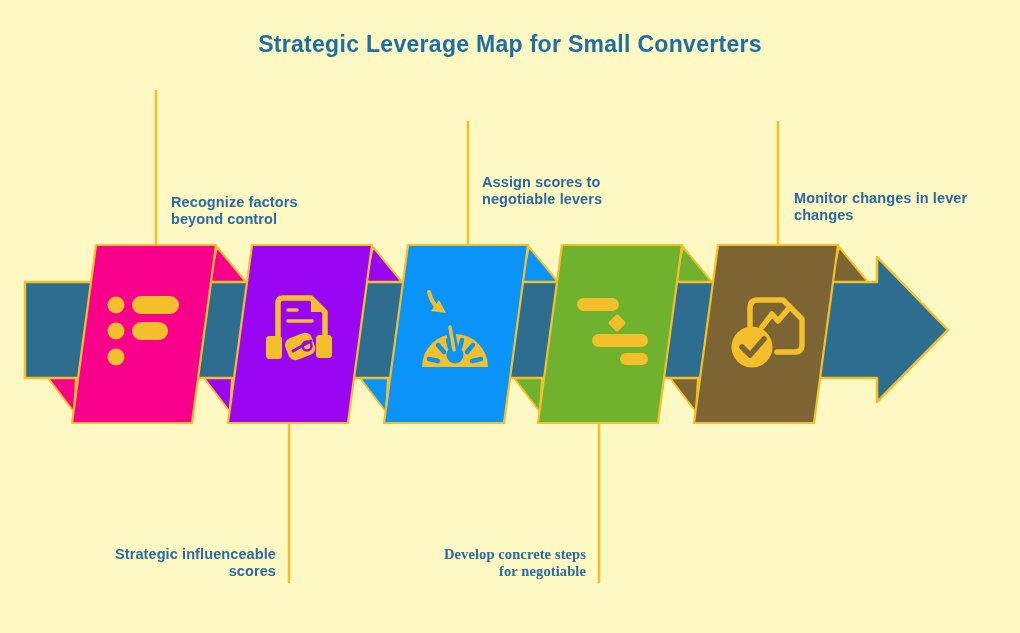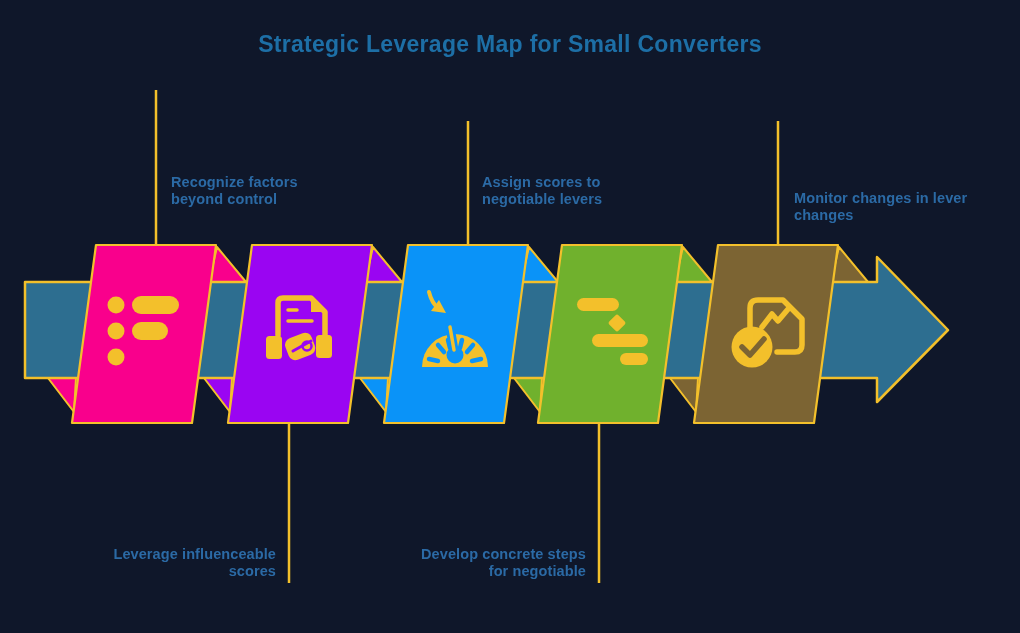--- a/index.html
+++ b/index.html
@@ -1,19 +1,19 @@
 <!DOCTYPE html>
 <html><head>
 <meta charset="utf-8">
 <style>
   html,body{margin:0;padding:0;background:#ffffff;}
   #stage{
     position:relative;
     width:1020px;height:633px;
-    background:#0f172a;
+    background:#fef9c3;
     overflow:hidden;
     font-family:"Liberation Sans", sans-serif;
   }
   #diagram-svg{position:absolute;left:0;top:0;}
   .page-title{
     position:absolute;left:0;top:31px;width:1020px;
     text-align:center;
     font-size:23px;font-weight:bold;letter-spacing:.3px;
   }
   .step-label{
@@ -120,33 +120,33 @@
 
     <g stroke-width="2.5" stroke="#F3C02B">
       <line x1="156" y1="90" x2="156" y2="244"></line>
       <line x1="289" y1="424" x2="289" y2="583"></line>
       <line x1="468" y1="121" x2="468" y2="244"></line>
       <line x1="599" y1="424" x2="599" y2="583"></line>
       <line x1="778" y1="121" x2="778" y2="244"></line>
     </g>
   </svg>
 
-  <div id="label-1" class="step-label label-top" style="color: rgb(43, 106, 165);">
+  <div id="label-1" class="step-label label-top" style="color: rgb(43, 106, 165); margin-top: 20px;">
     <span>Recognize factors</span>
     <span>beyond control</span>
   </div>
   <div id="label-2" class="step-label label-bottom" style="color: rgb(43, 106, 165);">
-    <span>Leverage influenceable</span>
+    <span>Strategic influenceable</span>
     <span>scores</span>
   </div>
   <div id="label-3" class="step-label label-top" style="color: rgb(43, 106, 165);">
     <span>Assign scores to</span>
     <span>negotiable levers</span>
   </div>
-  <div id="label-4" class="step-label label-bottom" style="color: rgb(43, 106, 165);">
+  <div id="label-4" class="step-label label-bottom" style="color: rgb(43, 106, 165); font-family: Liberation Serif, serif;">
     <span>Develop concrete steps</span>
     <span>for negotiable</span>
   </div>
   <div id="label-5" class="step-label label-top" style="color: rgb(43, 106, 165);">
     <span>Monitor changes in lever</span>
     <span>changes</span>
   </div>
 
 </div>
 

